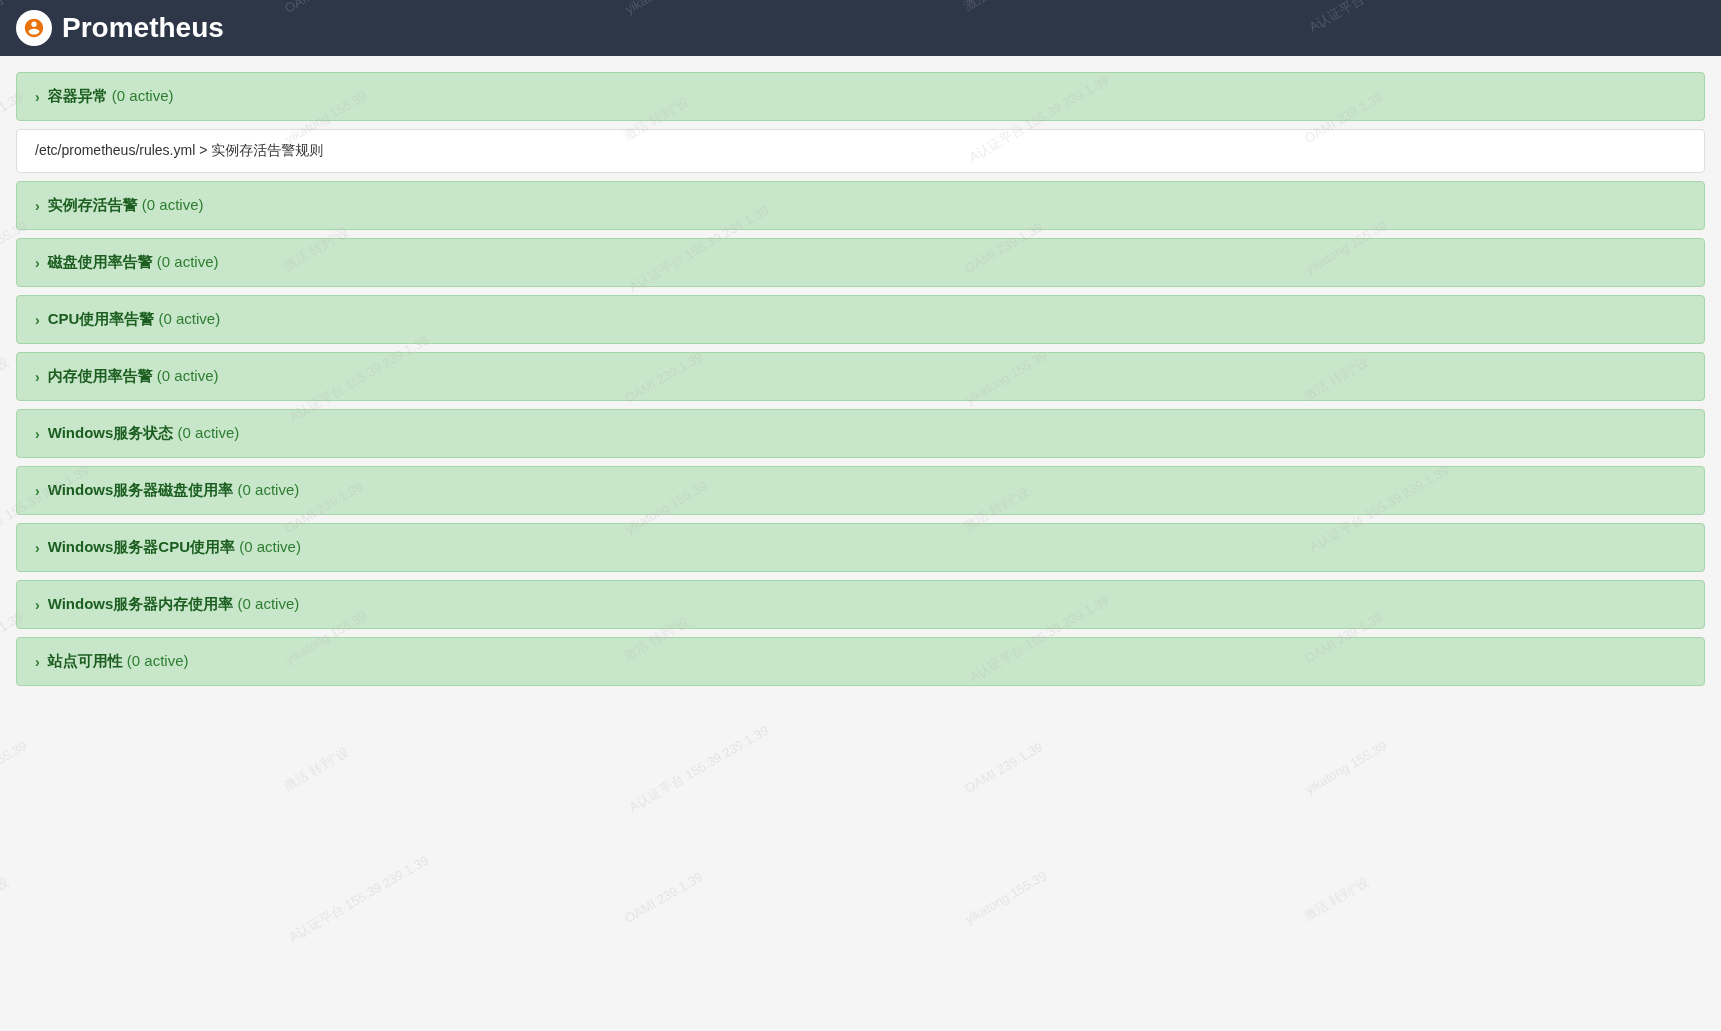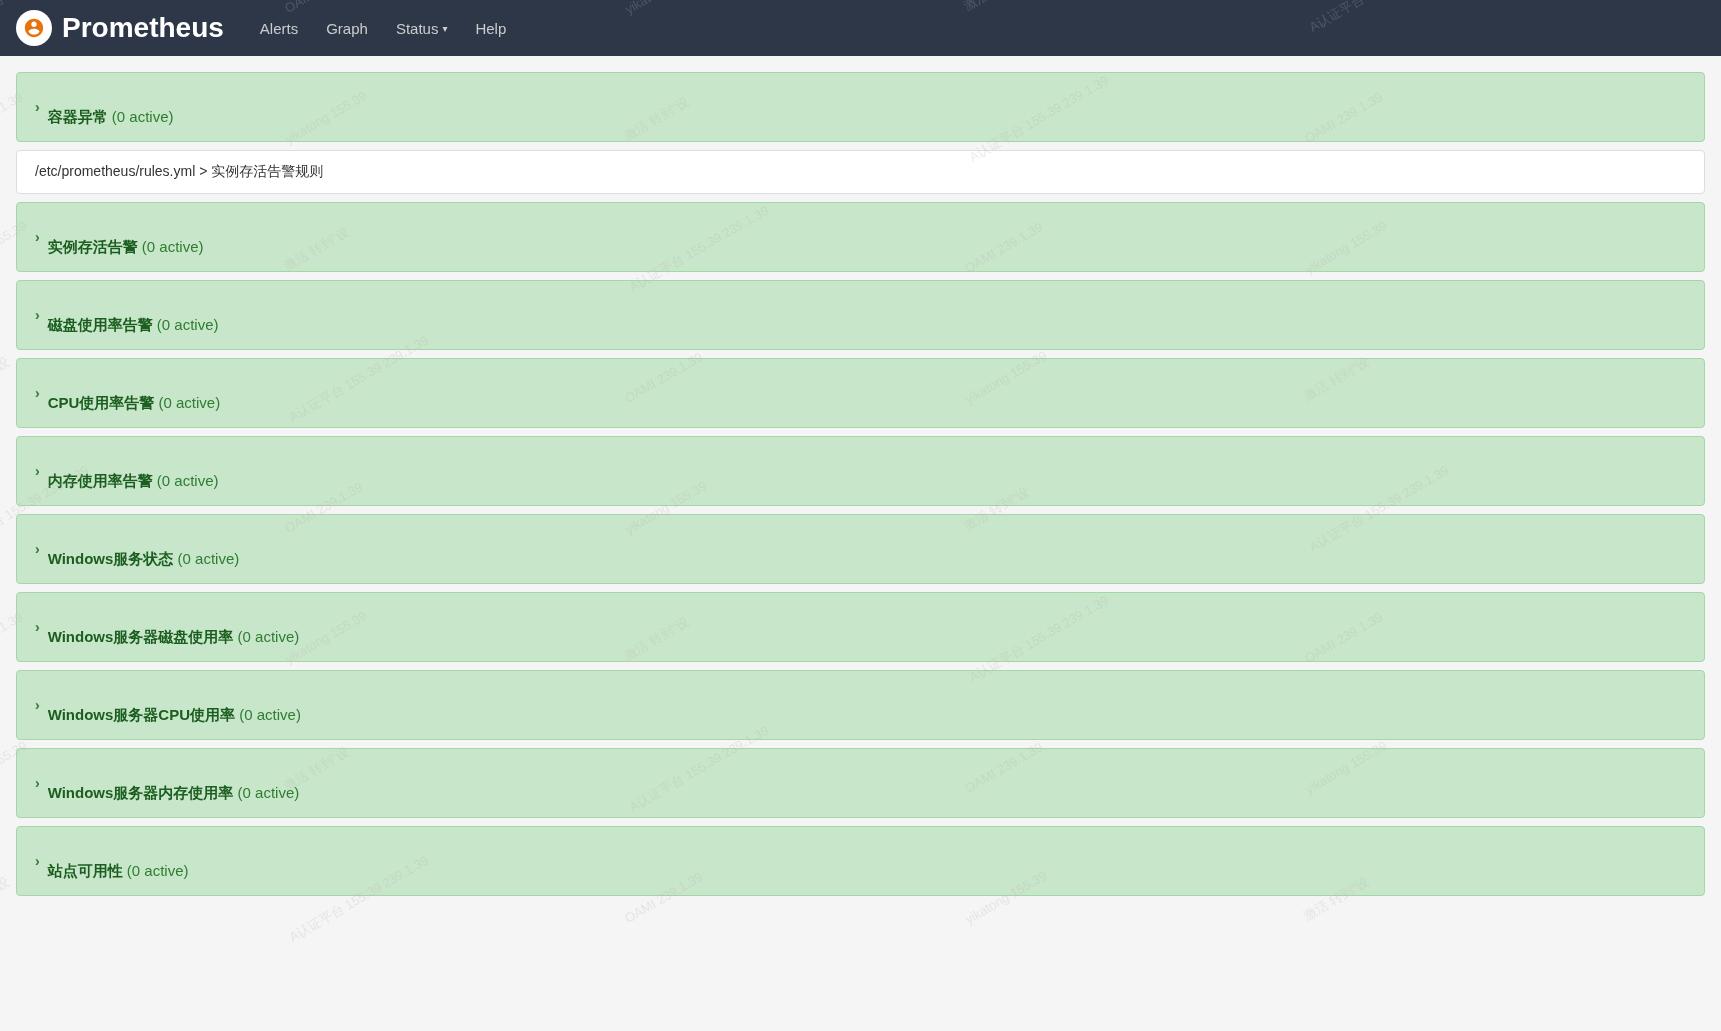--- a/index.html
+++ b/index.html
@@ -77,21 +77,20 @@
     }
     .alert-group .chevron {
       color: #2e7d32;
       font-size: 14px;
       font-weight: bold;
     }
     .alert-group .label {
       font-size: 15px;
       font-weight: 600;
       color: #1b5e20;
-      margin-top: 21px;
     }
     .alert-group .count {
       font-size: 15px;
       font-weight: normal;
       color: #2e7d32;
     }
 
     
     .section-header {
       background: #fff;
@@ -127,29 +126,20 @@
 
 <nav class="navbar">
   <a class="navbar-brand">
     <div class="brand-icon">
       <svg width="22" height="22" viewBox="0 0 24 24" fill="none">
         <path d="M12 2C6.48 2 2 6.48 2 12s4.48 10 10 10 10-4.48 10-10S17.52 2 12 2zm0 3c1.66 0 3 1.34 3 3s-1.34 3-3 3-3-1.34-3-3 1.34-3 3-3zm0 14.2c-2.5 0-4.71-1.28-6-3.22.03-1.99 4-3.08 6-3.08 1.99 0 5.97 1.09 6 3.08-1.29 1.94-3.5 3.22-6 3.22z" fill="#e8720c"></path>
       </svg>
     </div>
     <span>Prometheus</span>
   </a>
-  <div class="navbar-nav">
-    <a class="nav-link">Alerts</a>
-    <a class="nav-link">Graph</a>
-    <div class="nav-dropdown">
-      <span>Status</span>
-      <span class="chevron-down">▾</span>
-    </div>
-    <a class="nav-link">Help</a>
-  </div>
 </nav>
 
 <div class="content" id="sections-container">
 <div class="alert-group">
       <span class="chevron">›</span>
       <span class="label">容器异常 <span class="count">(0 active)</span></span>
     </div>
     <div class="section-header">/etc/prometheus/rules.yml &gt; 实例存活告警规则</div>
     <div class="alert-group">
       <span class="chevron">›</span>

